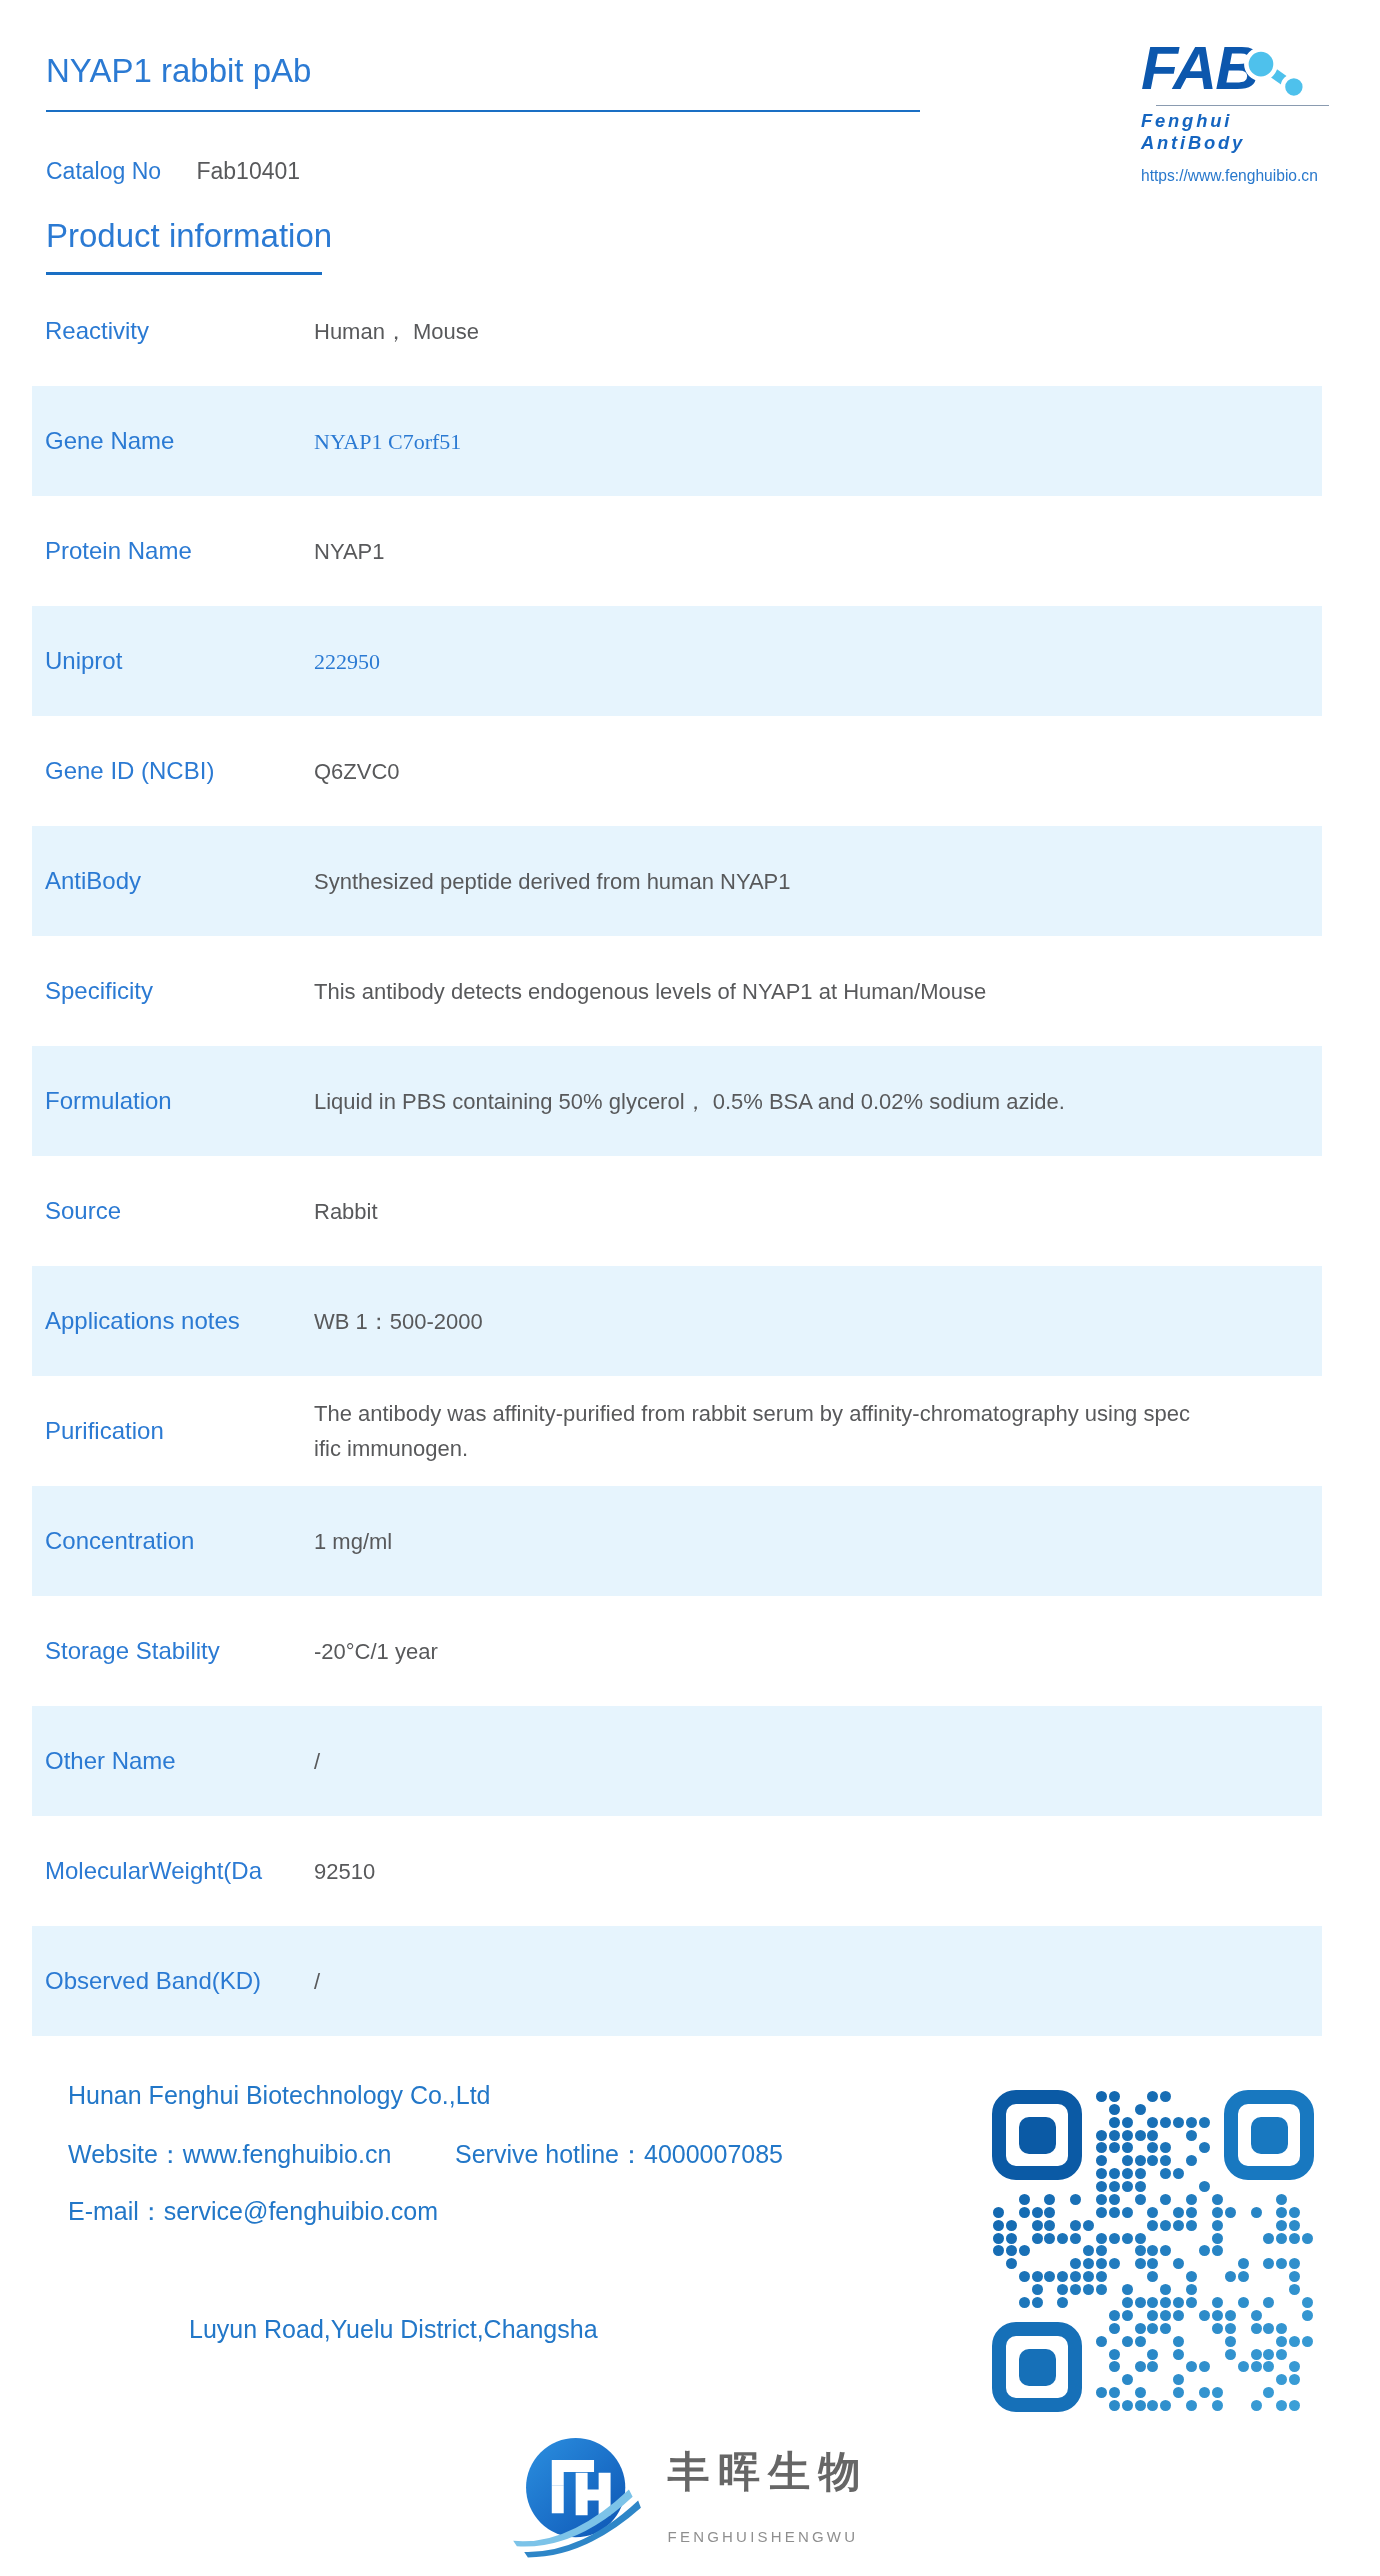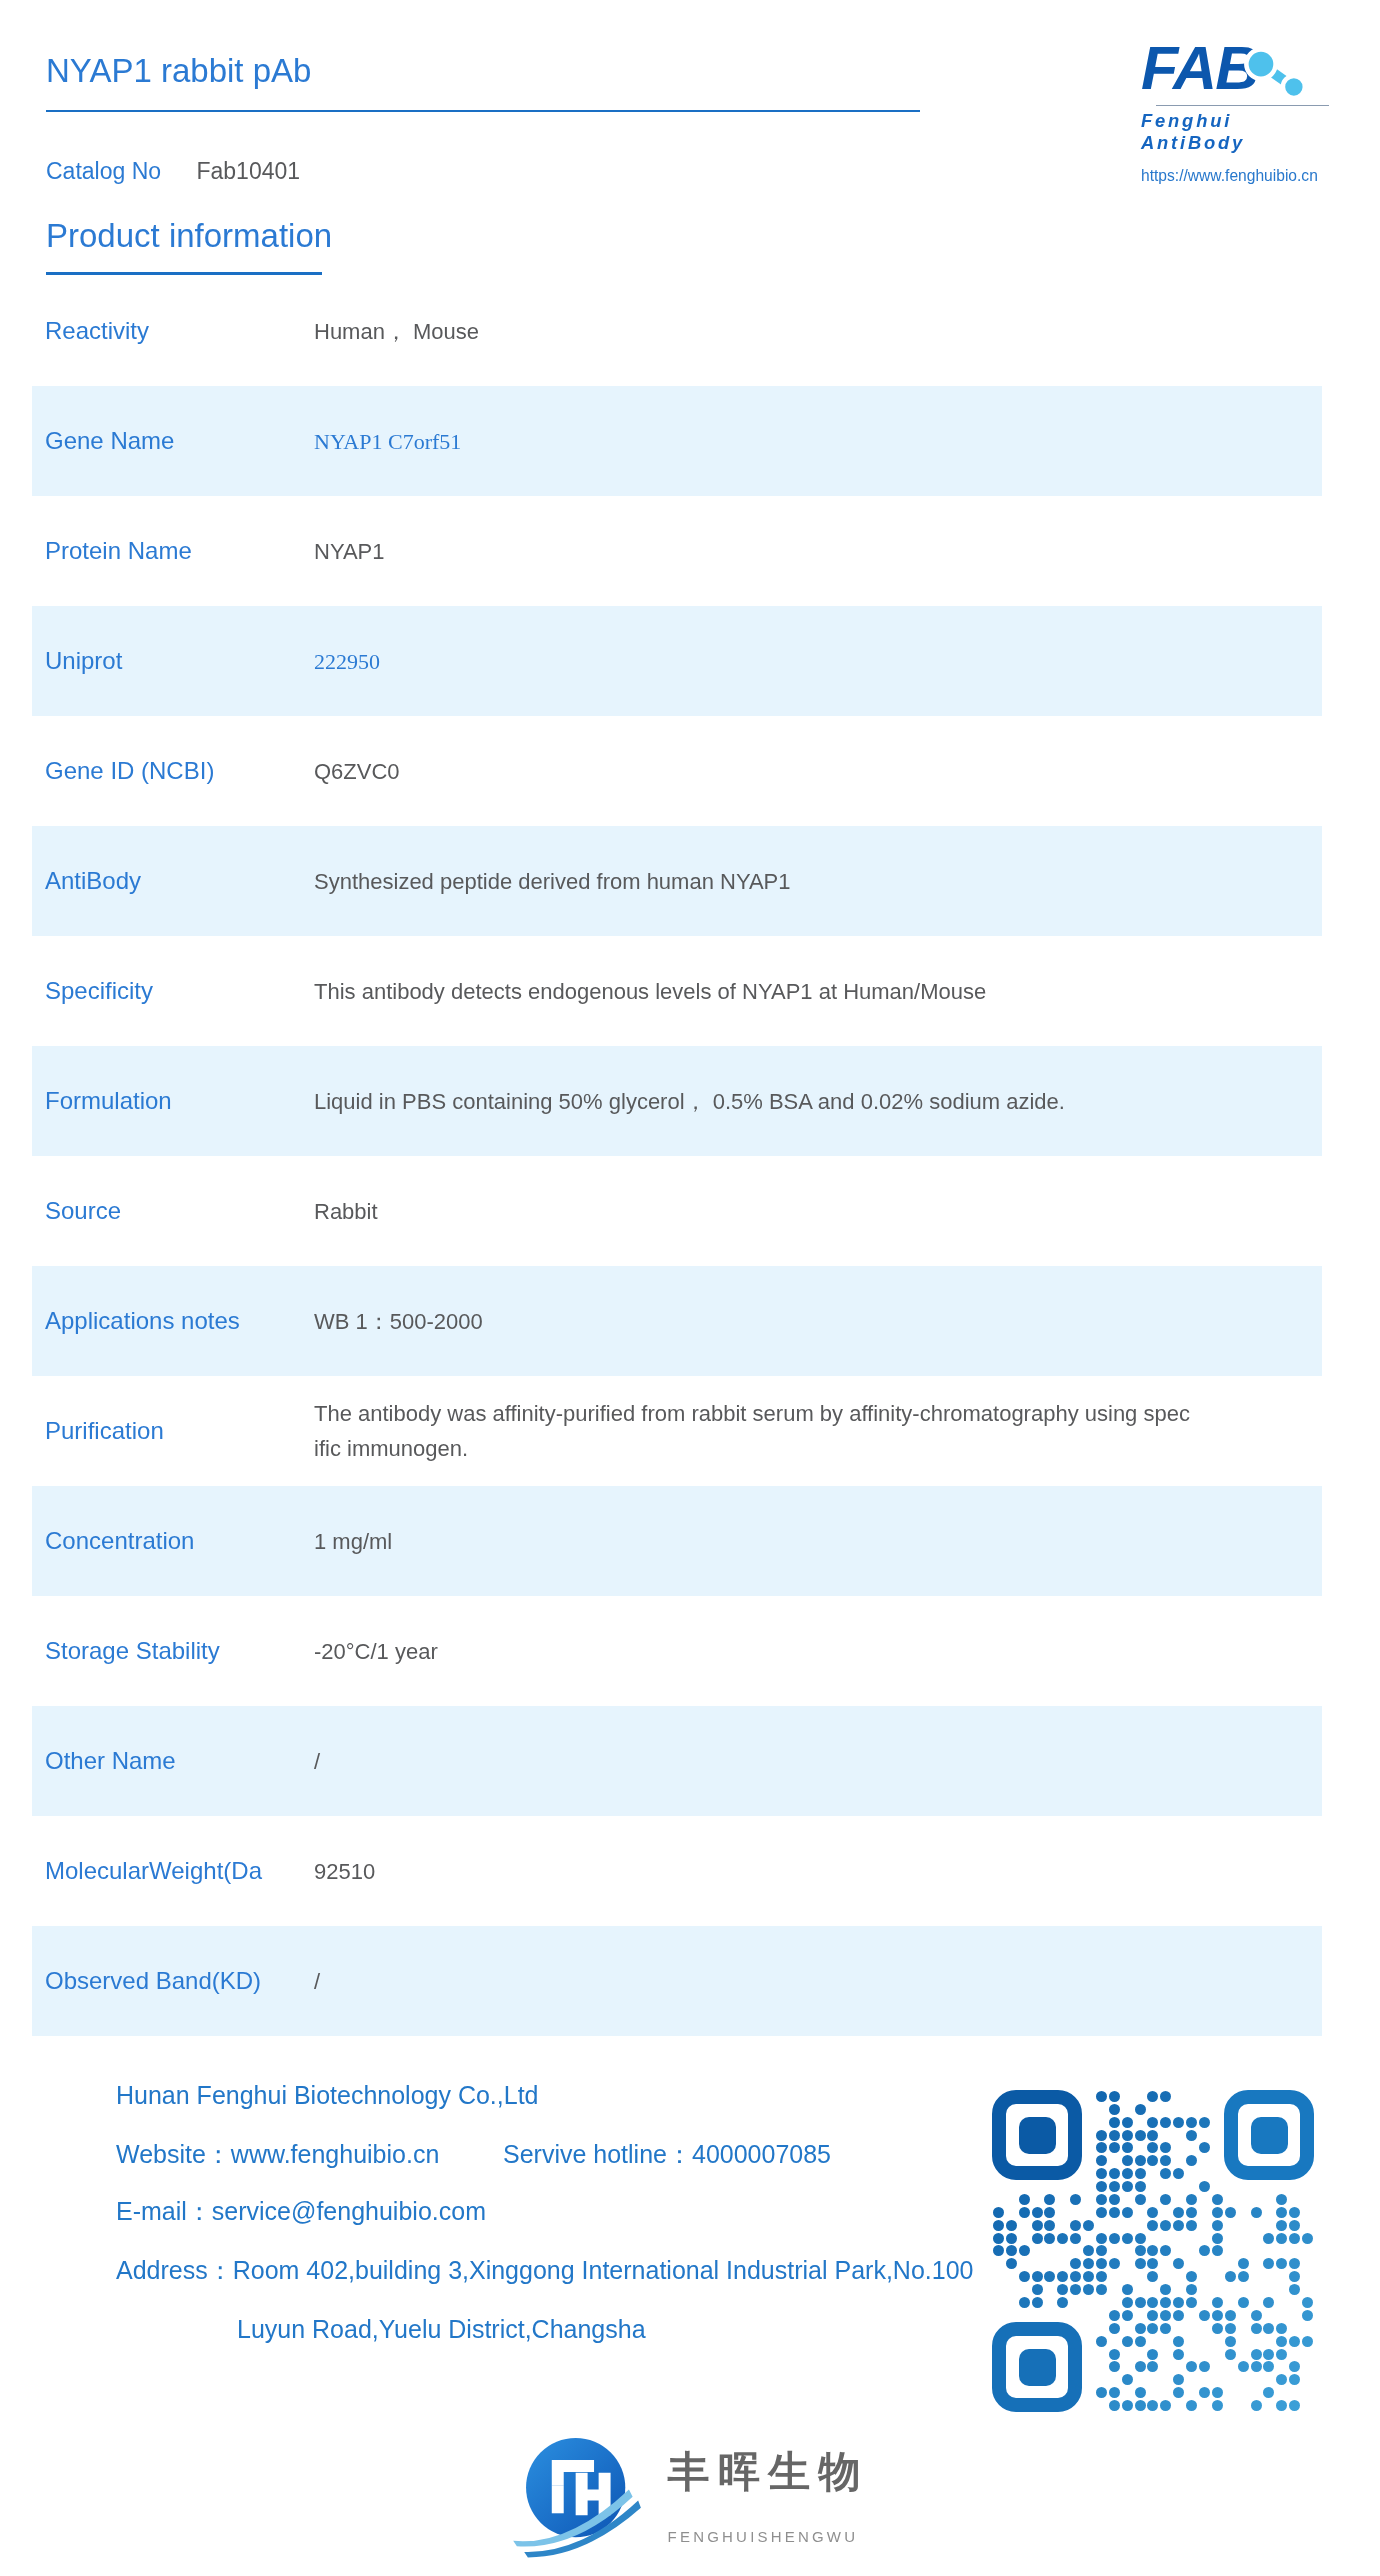--- a/index.html
+++ b/index.html
@@ -27,21 +27,21 @@
 
   
   .ptable{position:absolute;left:32px;top:276px;width:1290px;}
   .prow{display:flex;align-items:center;height:110px;background:#fff;}
   .prow.shaded{background:#e6f4fd;}
   .cell-label{width:282px;padding-left:13px;box-sizing:border-box;font-size:24px;color:#2b7ad3;flex:none;}
   .cell-value{flex:1;font-size:22px;color:#58595b;line-height:35px;padding-right:22px;}
   .cell-value.blue{color:#2b7ad3;font-family:Liberation Serif, serif;}
 
   
-  .f-line{position:absolute;font-size:25px;color:#2277c8;white-space:nowrap;margin-left:48px;}
+  .f-line{position:absolute;font-size:25px;color:#2277c8;white-space:nowrap;}
 
   
   .qr{position:absolute;left:992px;top:2090px;width:322px;height:322px;}
   .qm{position:absolute;width:11px;height:11px;border-radius:5.5px;}
   .finder{position:absolute;width:90px;height:90px;border:14px solid #0b5aa5;border-radius:24px;box-sizing:border-box;}
   .finder .dot{position:absolute;left:13px;top:13px;width:37px;height:37px;border-radius:10px;background:#0b5aa5;}
   .finder.tr{border-color:#1878c0;} .finder.tr .dot{background:#1878c0;}
   .finder.bl{border-color:#1670b8;} .finder.bl .dot{background:#1670b8;}
 
   
@@ -147,21 +147,20 @@
       <div class="prow shaded">
         <div class="cell-label">Observed Band(KD)</div>
         <div class="cell-value">/</div>
       </div>
     </div>
 
   <div class="f-line" style="left:68px;top:2081px;">Hunan Fenghui Biotechnology Co.,Ltd</div>
   <div class="f-line" style="left:68px;top:2138px;">Website：www.fenghuibio.cn</div>
   <div class="f-line" style="left:455px;top:2138px;">Servive hotline：4000007085</div>
   <div class="f-line" style="left:68px;top:2195px;">E-mail：service@fenghuibio.com</div>
-  <div class="f-line" style="left:68px;top:2254px;">Address：Room 402,building 3,Xinggong International Industrial Park,No.100</div>
   <div class="f-line" style="left:189px;top:2315px;">Luyun Road,Yuelu District,Changsha</div>
 
   <div class="qr" id="qr">
     <div class="finder" style="left:0;top:0;">
         <div class="dot"></div>
       </div>
     <div class="finder tr" style="right:0;top:0;">
         <div class="dot"></div>
       </div>
     <div class="finder bl" style="left:0;bottom:0;">

